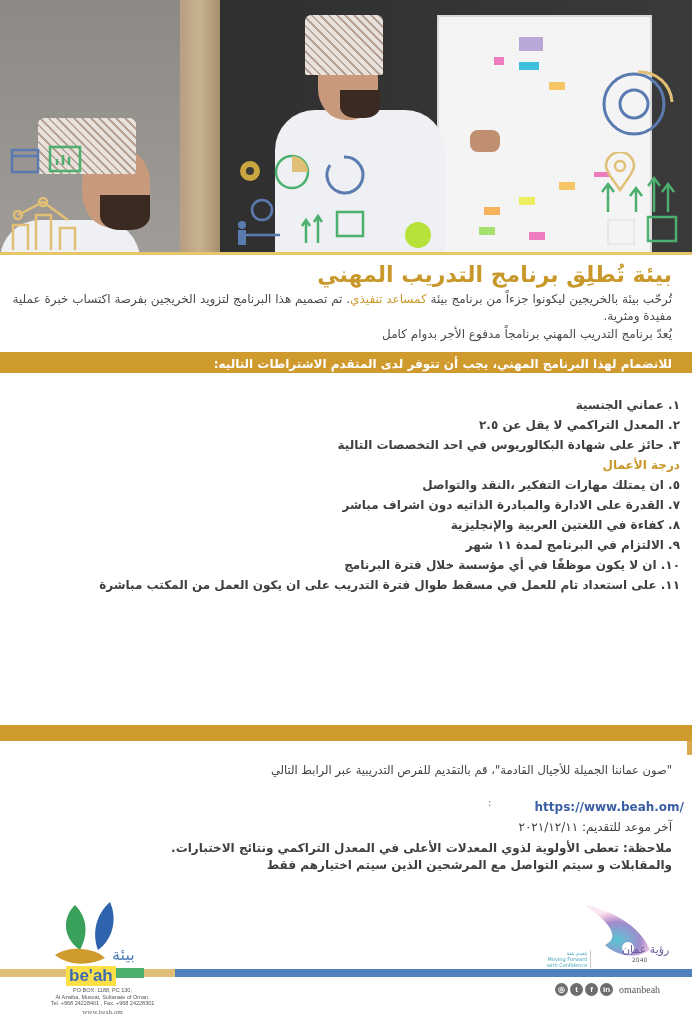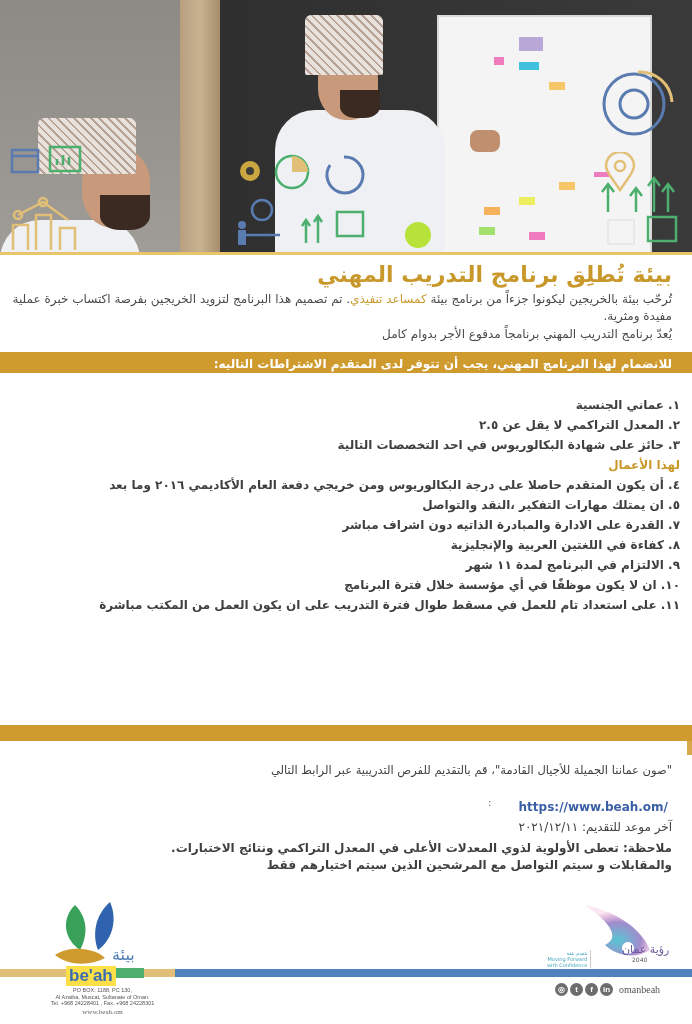--- a/index.html
+++ b/index.html
@@ -33,21 +33,21 @@
 
   .reqs { position: absolute; right: 12px; top: 395px; width: 640px; font-size: 12px; font-weight: bold; color: #3f3f3f; }
   .reqs li { list-style: none; height: 20px; line-height: 20px; white-space: nowrap; }
   .reqs li.cont { margin-top: -1px; }
   .reqs .sub { color: #c9982b; font-weight: bold; }
 
   .band2 { position: absolute; left: 0; top: 725px; width: 692px; height: 16px; background: #cf9a2e; }
   .band2-tab { position: absolute; right: 0; top: 741px; width: 5px; height: 14px; background: #d8a84b; }
 
   .apply { position: absolute; right: 20px; top: 762px; width: 640px; font-size: 11.5px; line-height: 17px; color: #3f3f3f; }
-  .link { position: absolute; right: 24px; top: 800px; font-size: 12px; font-weight: bold; color: #3a5fa6; direction: ltr; }
+  .link { position: absolute; right: 8px; top: 800px; font-size: 12px; font-weight: bold; color: #3a5fa6; direction: ltr; }
   .colon { position: absolute; left: 488px; top: 797px; font-size: 10px; color: #666; }
   .deadline { position: absolute; right: 20px; top: 820px; font-size: 12px; color: #3f3f3f; margin-left: 12px; }
   .note { position: absolute; right: 20px; top: 840px; width: 680px; font-size: 12px; font-weight: bold; line-height: 17px; color: #3f3f3f; }
   .stripe-gold { position: absolute; left: 0; top: 969px; width: 175px; height: 8px; background: #e2bf76; }
   .stripe-blue { position: absolute; left: 175px; top: 969px; width: 517px; height: 8px; background: #4f81bd; }
   .stripe-green { position: absolute; left: 102px; top: 968px; width: 42px; height: 10px; background: #4caf6e; clip-path: polygon(8% 0,100% 0,100% 100%,0 100%); }
 
   .logo { position: absolute; left: 50px; top: 900px; width: 90px; height: 70px; }
   .logo-ar { position: absolute; left: 112px; top: 945px; font-size: 16px; color: #4a7ab4; direction: rtl; }
   .logo-en { position: absolute; left: 66px; top: 966px; font-size: 17px; font-weight: bold; color: #3b6cb2; background: #fde047; padding: 0 3px; font-family: "Liberation Sans", sans-serif; }
@@ -162,22 +162,21 @@
 <div class="intro2 rtl">يُعدّ برنامج التدريب المهني برنامجاً مدفوع الأجر بدوام كامل</div>
 
 <div class="band">
   <div class="band-text">للانضمام لهذا البرنامج المهني، يجب أن تتوفر لدى المتقدم الاشتراطات التاليه:</div>
 </div>
 
 <ul class="reqs rtl">
   <li>١. عماني الجنسية</li>
   <li>٢. المعدل التراكمي لا يقل عن ٢.٥</li>
   <li>٣. حائز على شهادة البكالوريوس في احد التخصصات التالية</li>
-  <li class="sub">لهذا الأعمال</li>
-  <li>٤. أن يكون المتقدم حاصلا على درجة البكالوريوس ومن خريجي دفعة العام الأكاديمي ٢٠١٦ وما بعد</li>
+  <li class="sub">درجة الأعمال</li>
   <li>٥. ان يمتلك مهارات التفكير ،النقد والتواصل</li>
   <li>٧. القدرة على الادارة والمبادرة الذاتيه دون اشراف مباشر</li>
   <li>٨. كفاءة في اللغتين العربية والإنجليزية</li>
   <li>٩. الالتزام في البرنامج لمدة ١١ شهر</li>
   <li>١٠. ان لا يكون موظفًا في أي مؤسسة خلال فترة البرنامج</li>
   <li>١١. على استعداد تام للعمل في مسقط طوال فترة التدريب على ان يكون العمل من المكتب مباشرة</li>
 </ul>
 
 <div class="band2"></div>
 <div class="band2-tab"></div>

